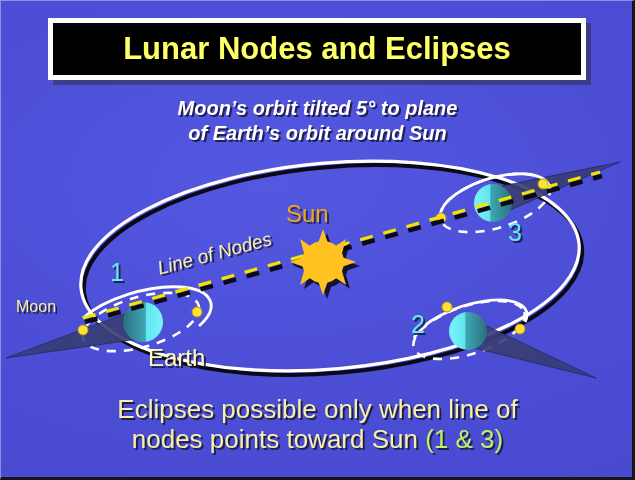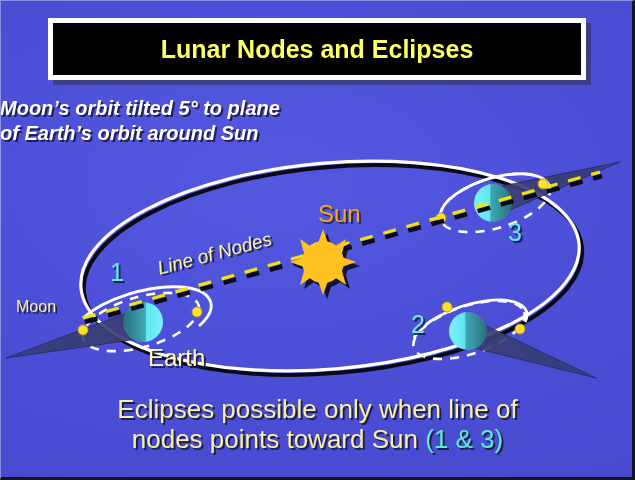--- a/index.html
+++ b/index.html
@@ -51,33 +51,33 @@
   #title-inner {
     width: 100%;
     height: 100%;
     background: #000000;
     display: flex;
     align-items: center;
     justify-content: center;
   }
   #title-text {
     color: #ffff66;
-    font-size: 25px;
+    font-size: 31px;
     font-weight: bold;
     letter-spacing: 0px;
     white-space: nowrap;
   }
 
   
   #subtitle {
     position: absolute;
     left: 0;
     top: 96px;
     width: 635px;
-    text-align: left;
+    text-align: center;
     color: #ffffff;
     font-size: 20px;
     font-style: italic;
     font-weight: bold;
     line-height: 25px;
     text-shadow: 2px 2px 0 rgba(25,25,60,0.85);
     z-index: 20;
   }
 
   
@@ -86,21 +86,21 @@
     left: 0;
     top: 394px;
     width: 635px;
     text-align: center;
     color: #f6f0a8;
     font-size: 26px;
     line-height: 30px;
     text-shadow: 2px 2px 0 rgba(25,25,60,0.9);
     z-index: 20;
   }
-  .cy { color: #5eead4; }
+  .cy { color: #bef264; }
 
   
   #diagram {
     position: absolute;
     left: 0;
     top: 0;
     width: 635px;
     height: 480px;
     z-index: 10;
   }
@@ -109,21 +109,20 @@
   .lbl {
     position: absolute;
     z-index: 25;
     white-space: nowrap;
   }
   #label-sun {
     left: 286px; top: 200px;
     color: #f0a814;
     font-size: 24px;
     text-shadow: 2px 2px 0 rgba(25,25,60,0.75);
-    margin-left: 32px;
   }
   #label-moon {
     left: 16px; top: 298px;
     color: #f6f0a8;
     font-size: 16px;
     text-shadow: 2px 2px 0 rgba(25,25,60,0.9);
   }
   #label-earth {
     left: 148px; top: 344px;
     color: #fef9c3;

